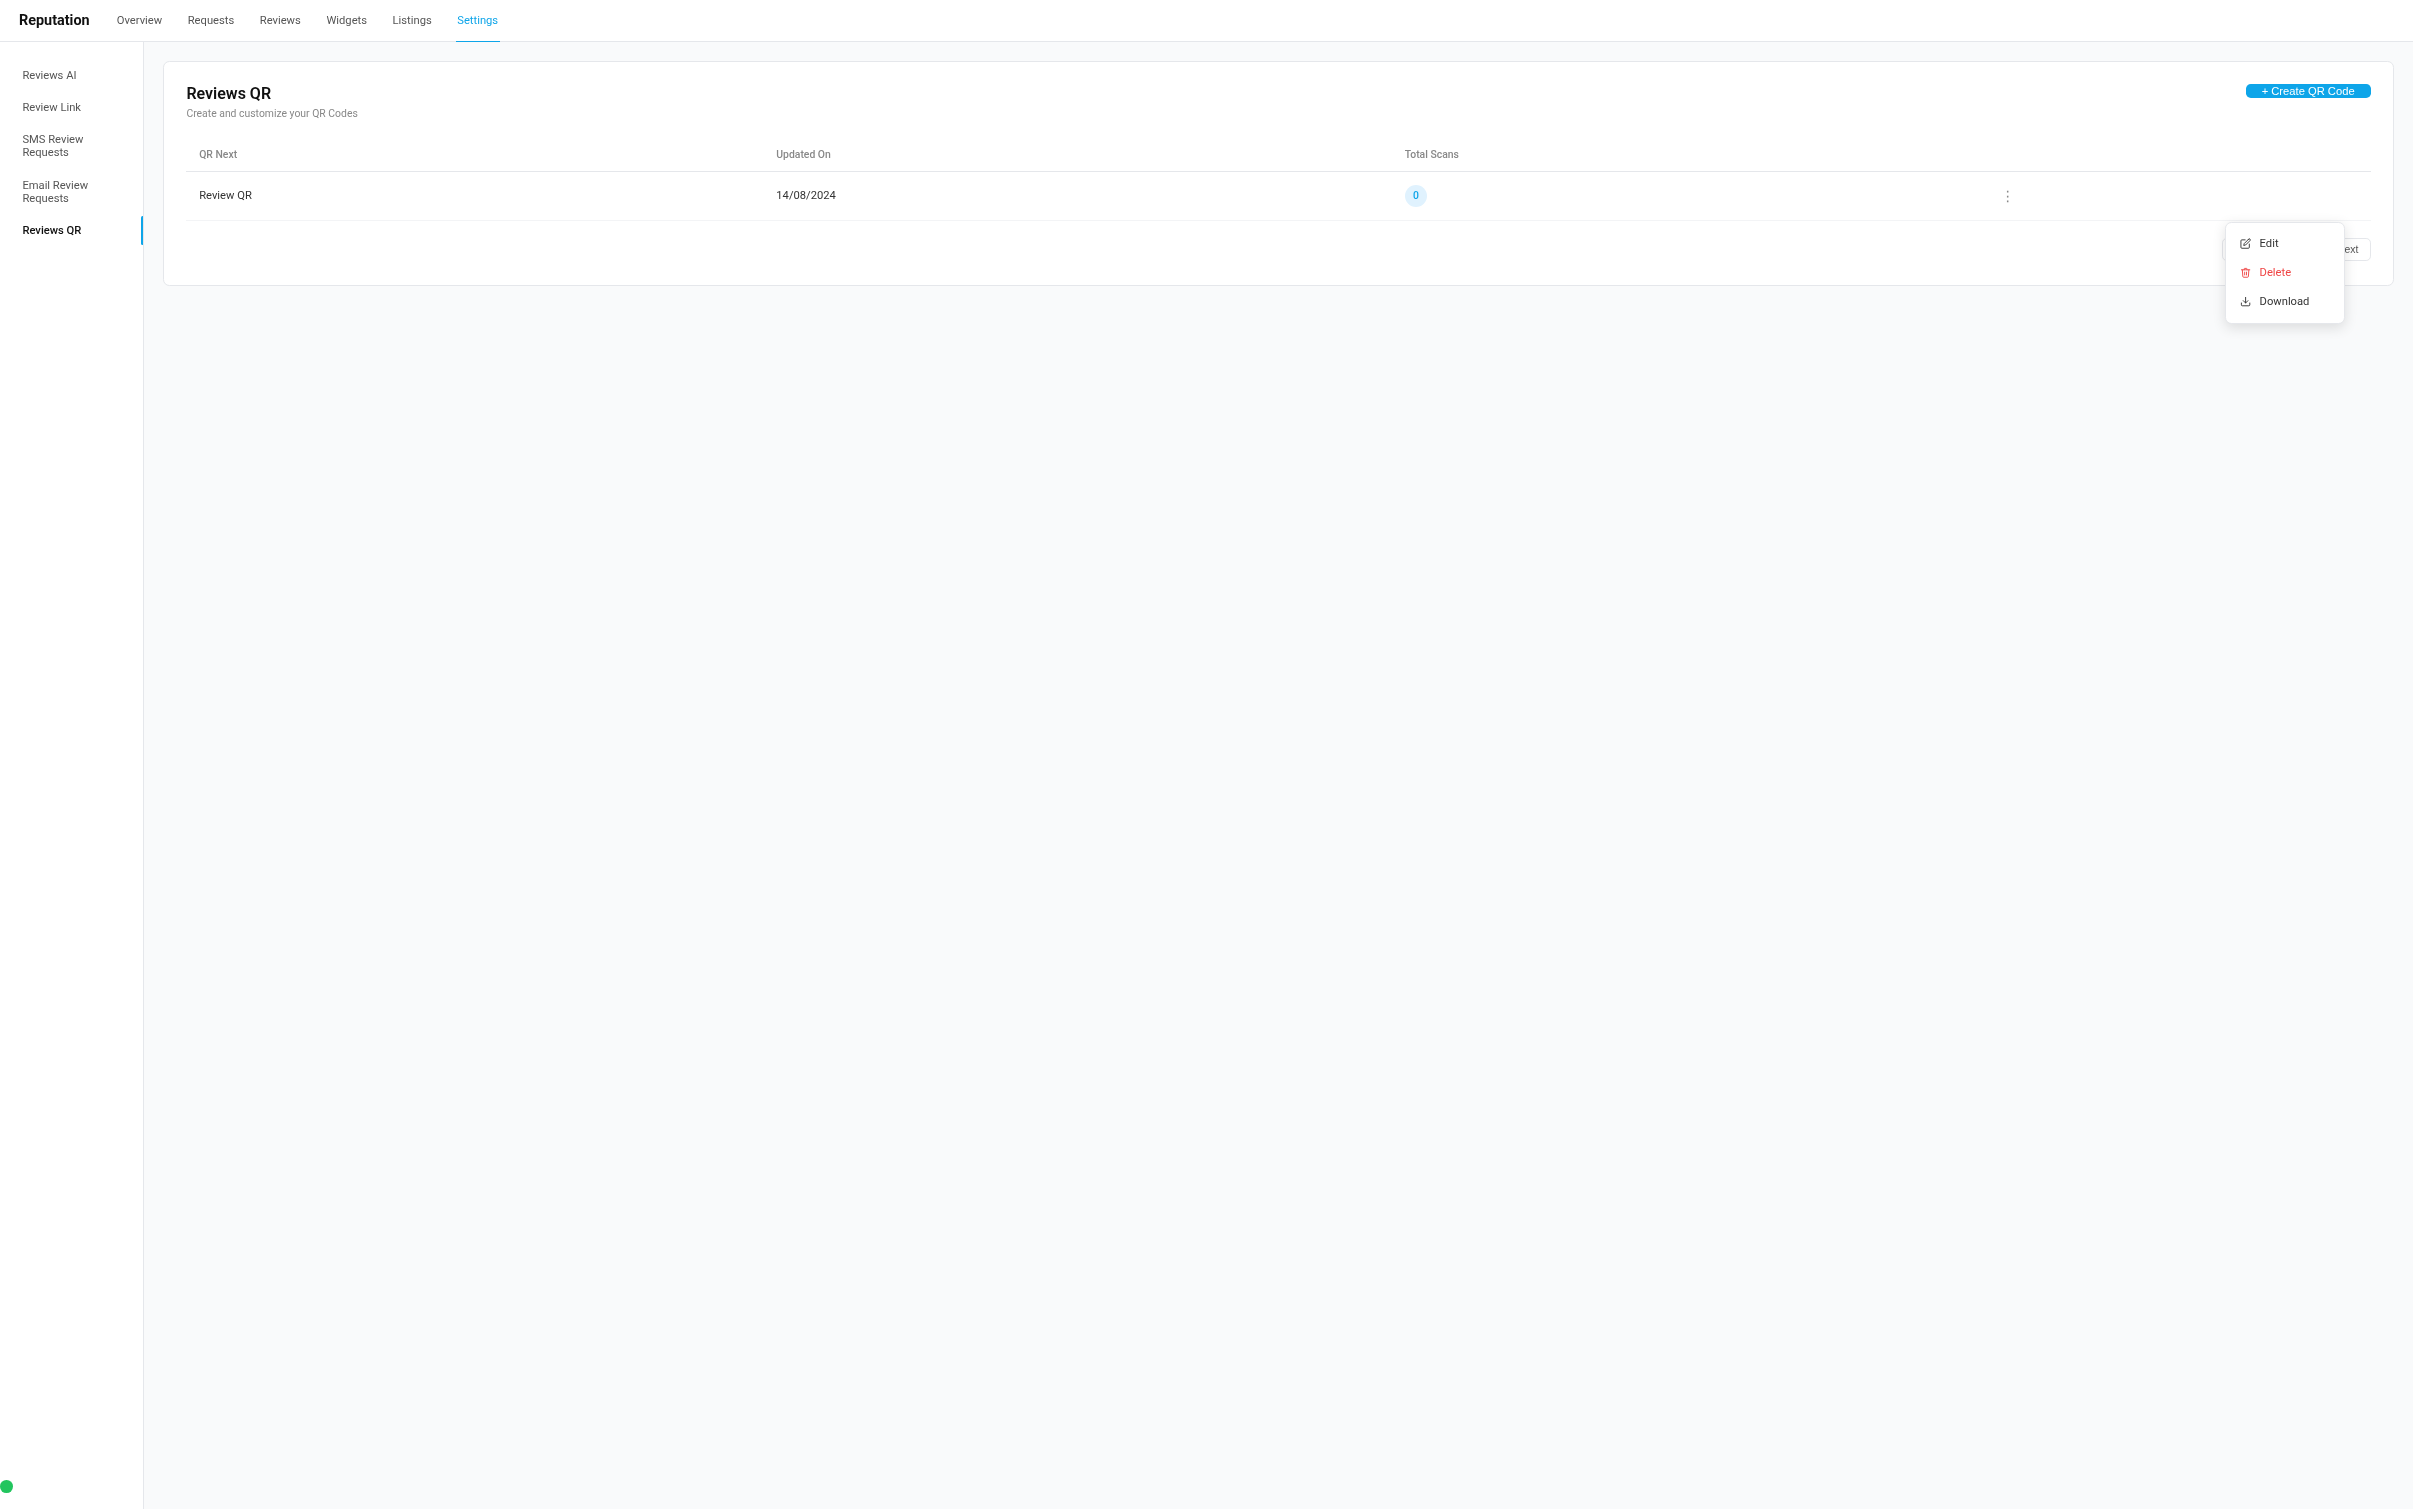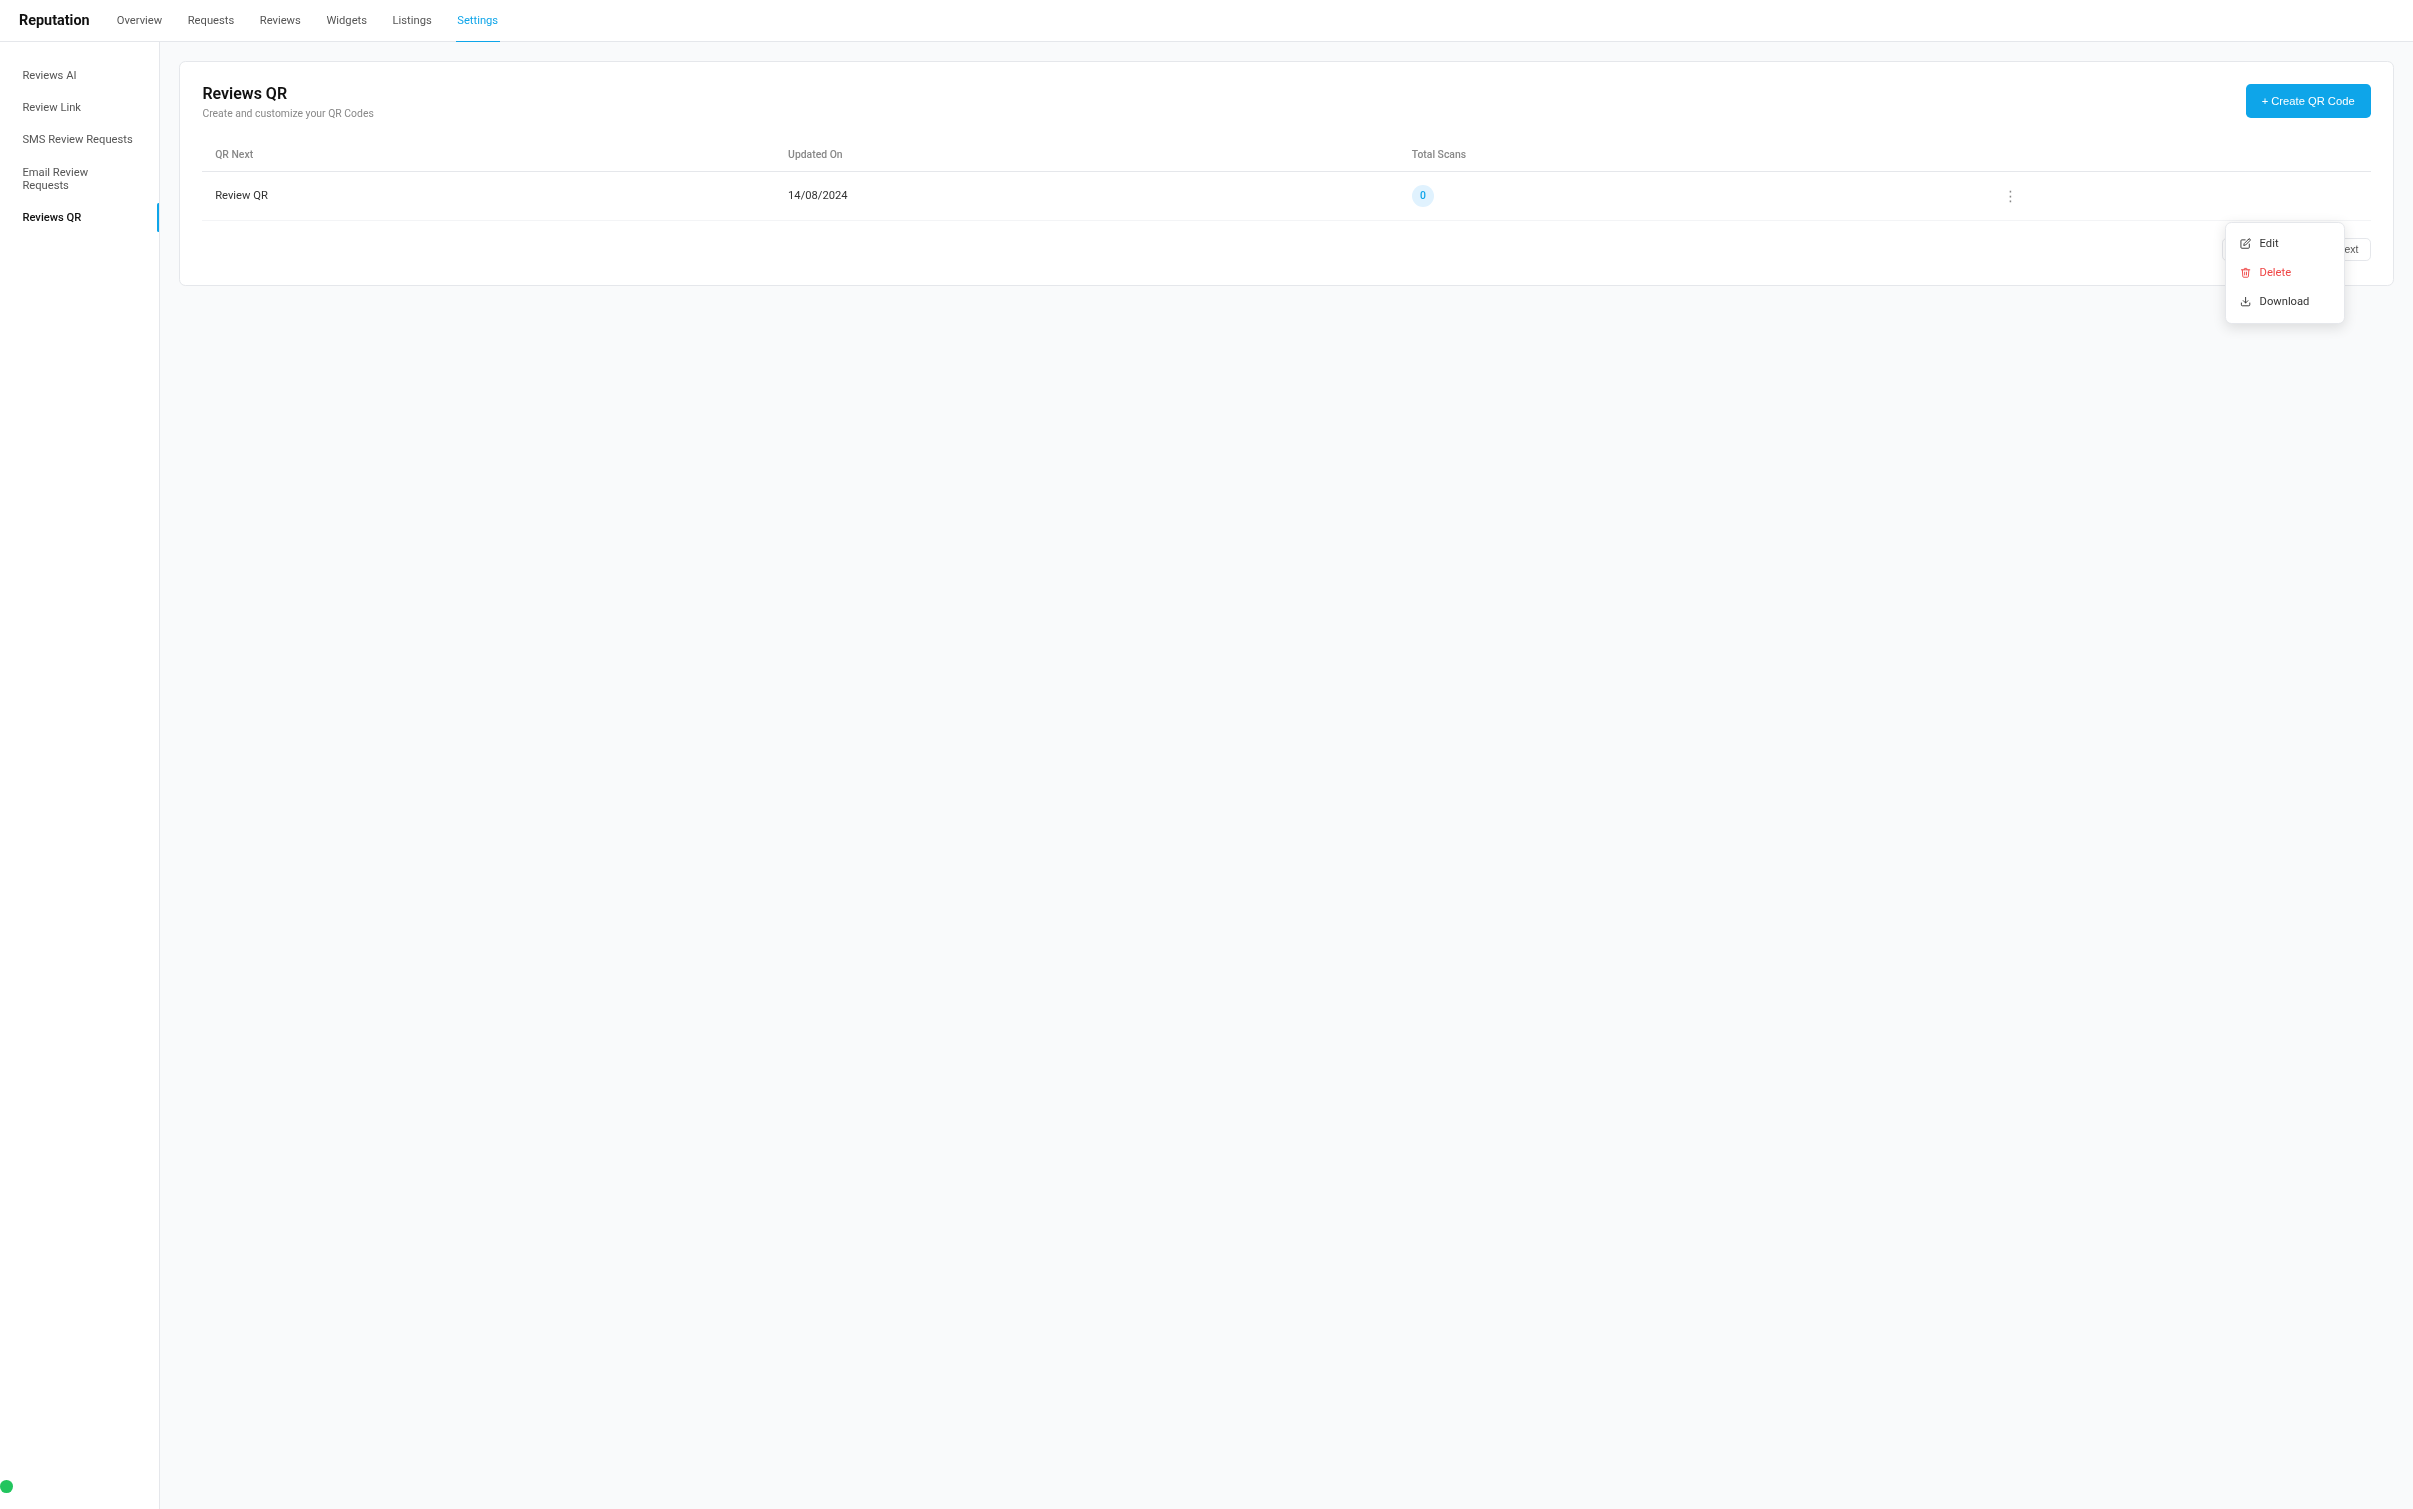--- a/index.html
+++ b/index.html
@@ -43,21 +43,21 @@
     }
 
     
     .layout {
       display: flex;
       min-height: calc(100vh - 42px);
     }
 
     
     .sidebar {
-      width: 160px;
+      width: 144px;
       padding: 19px 12.8px;
       border-right: 0.8px solid #e5e7eb;
       flex-shrink: 0;
     }
     .sidebar-item {
       padding: 8px 9.6px;
       color: #555;
       cursor: pointer;
       border-radius: 3.2px;
       margin-bottom: 3.2px;
@@ -108,21 +108,21 @@
     }
     .card-subtitle {
       font-size: 10.4px;
       color: #888;
     }
     .create-btn {
       background: #0ea5e9;
       color: #fff;
       border: none;
       border-radius: 4.8px;
-      padding: 11px 16px;
+      padding: 1px 16px;
       font-size: 11.2px;
       font-weight: 500;
       cursor: pointer;
       display: flex;
       align-items: center;
       gap: 4.8px;
     }
 
     
     .table {

